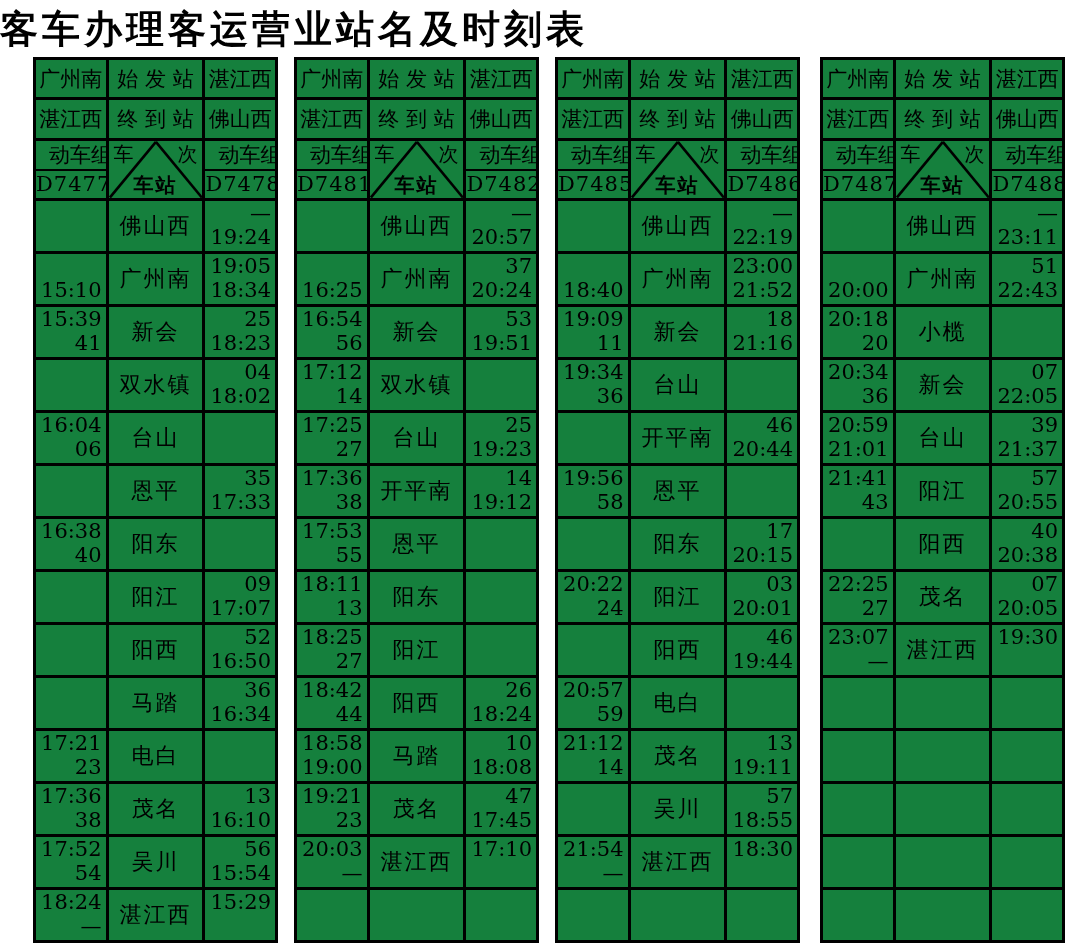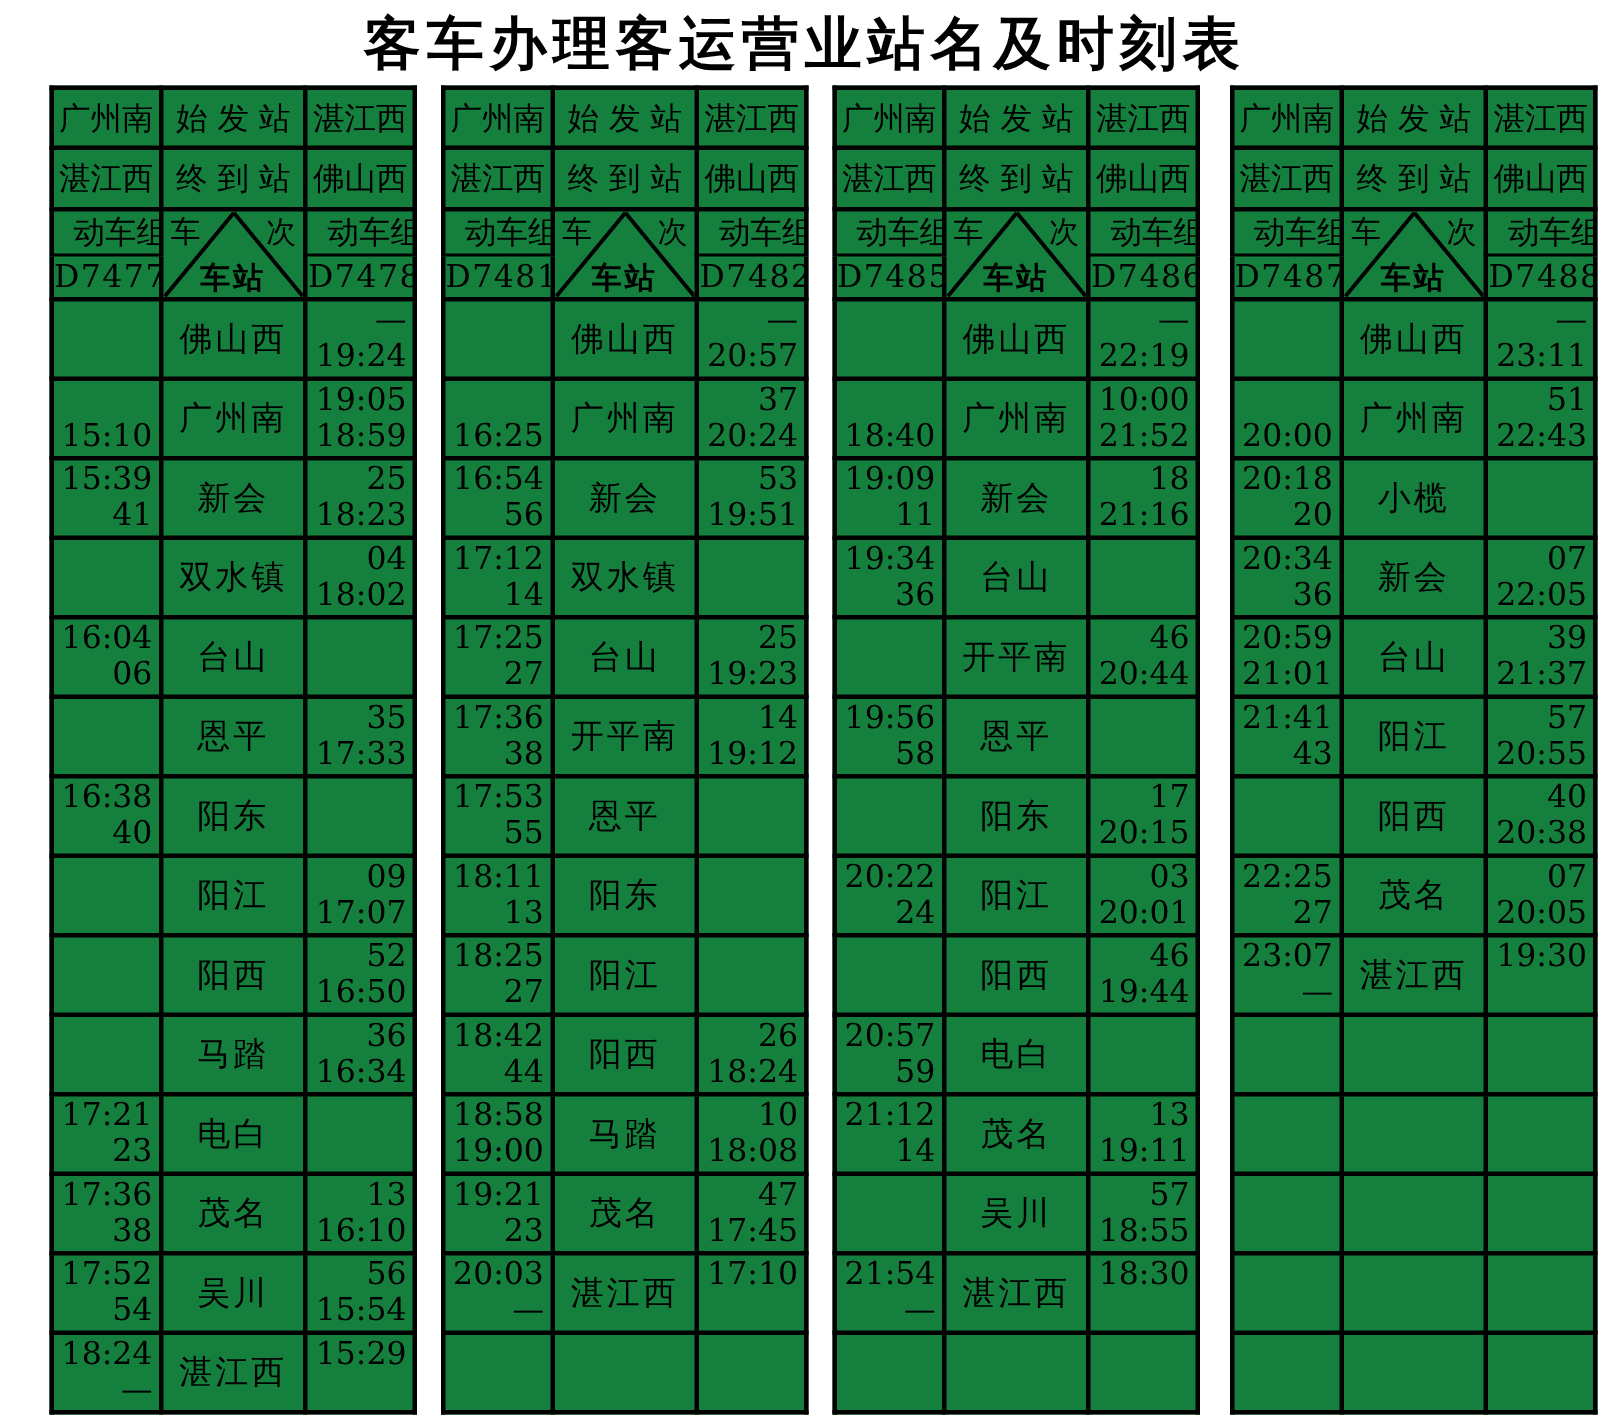--- a/index.html
+++ b/index.html
@@ -4,21 +4,21 @@
 <style>
   * { margin:0; padding:0; box-sizing:border-box; }
   html, body { background:#ffffff; }
   body {
     width:1073px; height:946px; overflow:hidden;
     color:#000; font-family:"DejaVu Serif","Liberation Serif",serif;
   }
   .page { width:1073px; height:946px; position:relative; }
   .title {
     height:57px; padding-top:4px;
-    text-align:center; font-size:38px; font-weight:bold;
+    font-size:38px; font-weight:bold;
     letter-spacing:4px; white-space:nowrap;
   }
   .tables { display:flex; margin-left:33px; align-items:flex-start; }
   table.tt {
     border-collapse:collapse; table-layout:fixed;
     width:245px; flex:0 0 245px; margin-right:16px;
     background:#15803d;
   }
   .tables table.tt:nth-child(3) { margin-right:20px; }
   .tables table.tt:last-child { margin-right:0; }
@@ -104,21 +104,21 @@
   </tr>
 
   <tr class="r-d">
     <td class="tcell">
       <div class="tv top"></div>
       <div class="tv bot">15:10</div>
     </td>
     <td class="st">广州南</td>
     <td class="tcell">
       <div class="tv top">19:05</div>
-      <div class="tv bot">18:59</div>
+      <div class="tv bot">18:34</div>
     </td>
   </tr>
 
   <tr class="r-d">
     <td class="tcell">
       <div class="tv top">15:39</div>
       <div class="tv bot">41</div>
     </td>
     <td class="st">新会</td>
     <td class="tcell">
@@ -513,21 +513,21 @@
     </td>
   </tr>
 
   <tr class="r-d">
     <td class="tcell">
       <div class="tv top"></div>
       <div class="tv bot">18:40</div>
     </td>
     <td class="st">广州南</td>
     <td class="tcell">
-      <div class="tv top">10:00</div>
+      <div class="tv top">23:00</div>
       <div class="tv bot">21:52</div>
     </td>
   </tr>
 
   <tr class="r-d">
     <td class="tcell">
       <div class="tv top">19:09</div>
       <div class="tv bot">11</div>
     </td>
     <td class="st">新会</td>

